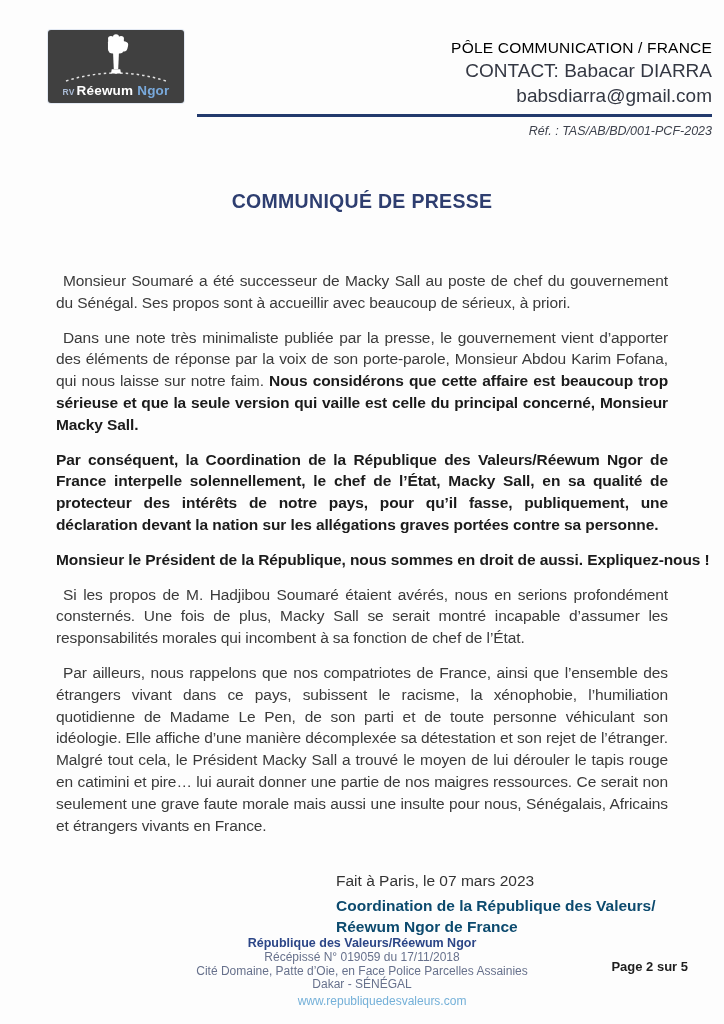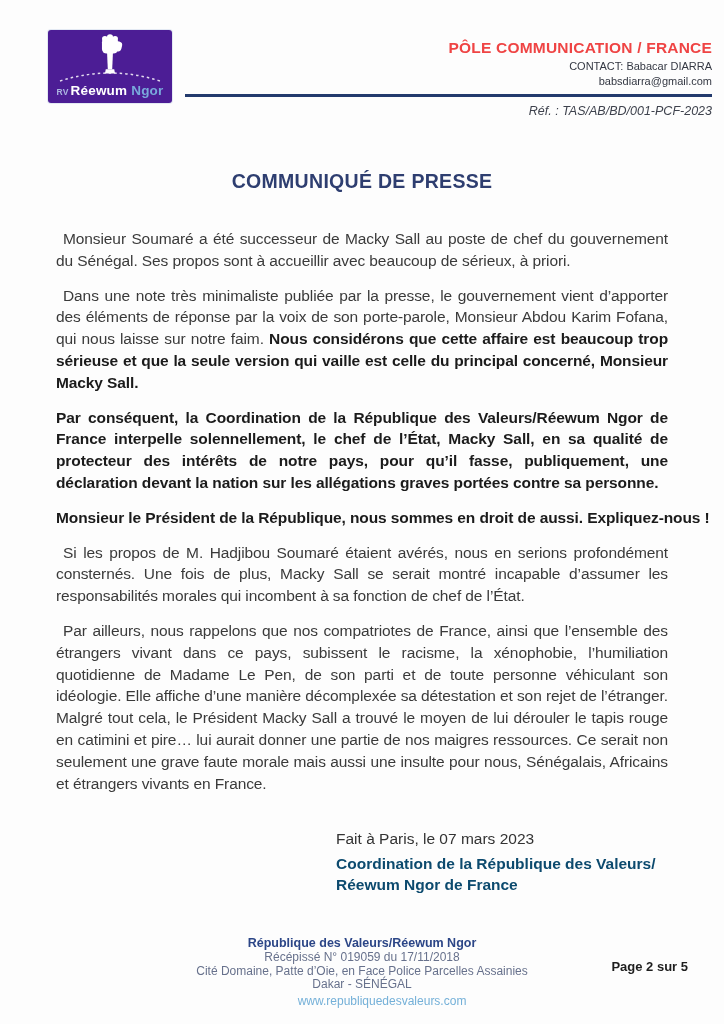--- a/index.html
+++ b/index.html
@@ -10,51 +10,51 @@
     background:#fdfdfd;
     font-family:"Liberation Sans", sans-serif;
     color:#3a3a3a;
     overflow:hidden;
   }
 
   
   .header { display:flex; align-items:flex-start; padding:30px 12px 0 48px; }
   .logo {
     position:relative; flex:none;
-    width:124px; height:73px;
-    background:#4c1d95;
+    width:136px; height:73px;
+    background:#404040;
     border-radius:3px;
     box-shadow:0 0 0 1px #e3e9f3;
     display:flex; flex-direction:column; align-items:center;
   }
   .logo .fist { margin-top:2px; }
   .logo .arc { margin-top:-6px; }
   .logo-text {
     position:absolute; bottom:5px; left:0; right:0;
     text-align:center; white-space:nowrap;
     font-weight:bold; font-size:13.5px; color:#ffffff; letter-spacing:.2px;
   }
   .logo-text .mono { font-size:8.5px; opacity:.85; margin-right:2px; color:#bcd0ee; }
   .logo-text .ngor { color:#79a9db; }
 
   .header-right { flex:1; margin-left:13px; padding-top:9px; text-align:right; }
-  .hr-title { color:#ef4444; font-weight:bold; font-size:15.5px; letter-spacing:.2px; }
-  .hr-line  { font-size:11px; color:#343843; margin-top:3px; }
+  .hr-title { color:#000000; font-weight:normal; font-size:15.5px; letter-spacing:.2px; }
+  .hr-line  { font-size:19px; color:#343843; margin-top:3px; }
   .hr-rule  { border-top:3px solid #233a6d; margin-top:7px; }
   .hr-ref   { font-size:12.5px; font-style:italic; color:#3e424d; margin-top:7px; }
 
   
   .doc-title {
     margin:52px 0 0; text-align:center;
     color:#2e3e70; font-size:19.5px; font-weight:bold; letter-spacing:.3px;
   }
 
   
   .body-text {
-    margin:35px 56px 0;
+    margin:57px 56px 0;
     font-size:15.5px; line-height:21.8px;
     text-align:justify; letter-spacing:-0.1px;
   }
   .body-text p { margin:0 0 13px; }
   .indent { text-indent:7px; }
   .body-text strong, .p-bold { color:#1b1b1b; }
   .p-bold { font-weight:bold; }
   .one-line { white-space:nowrap; text-align:left; }
 
   

